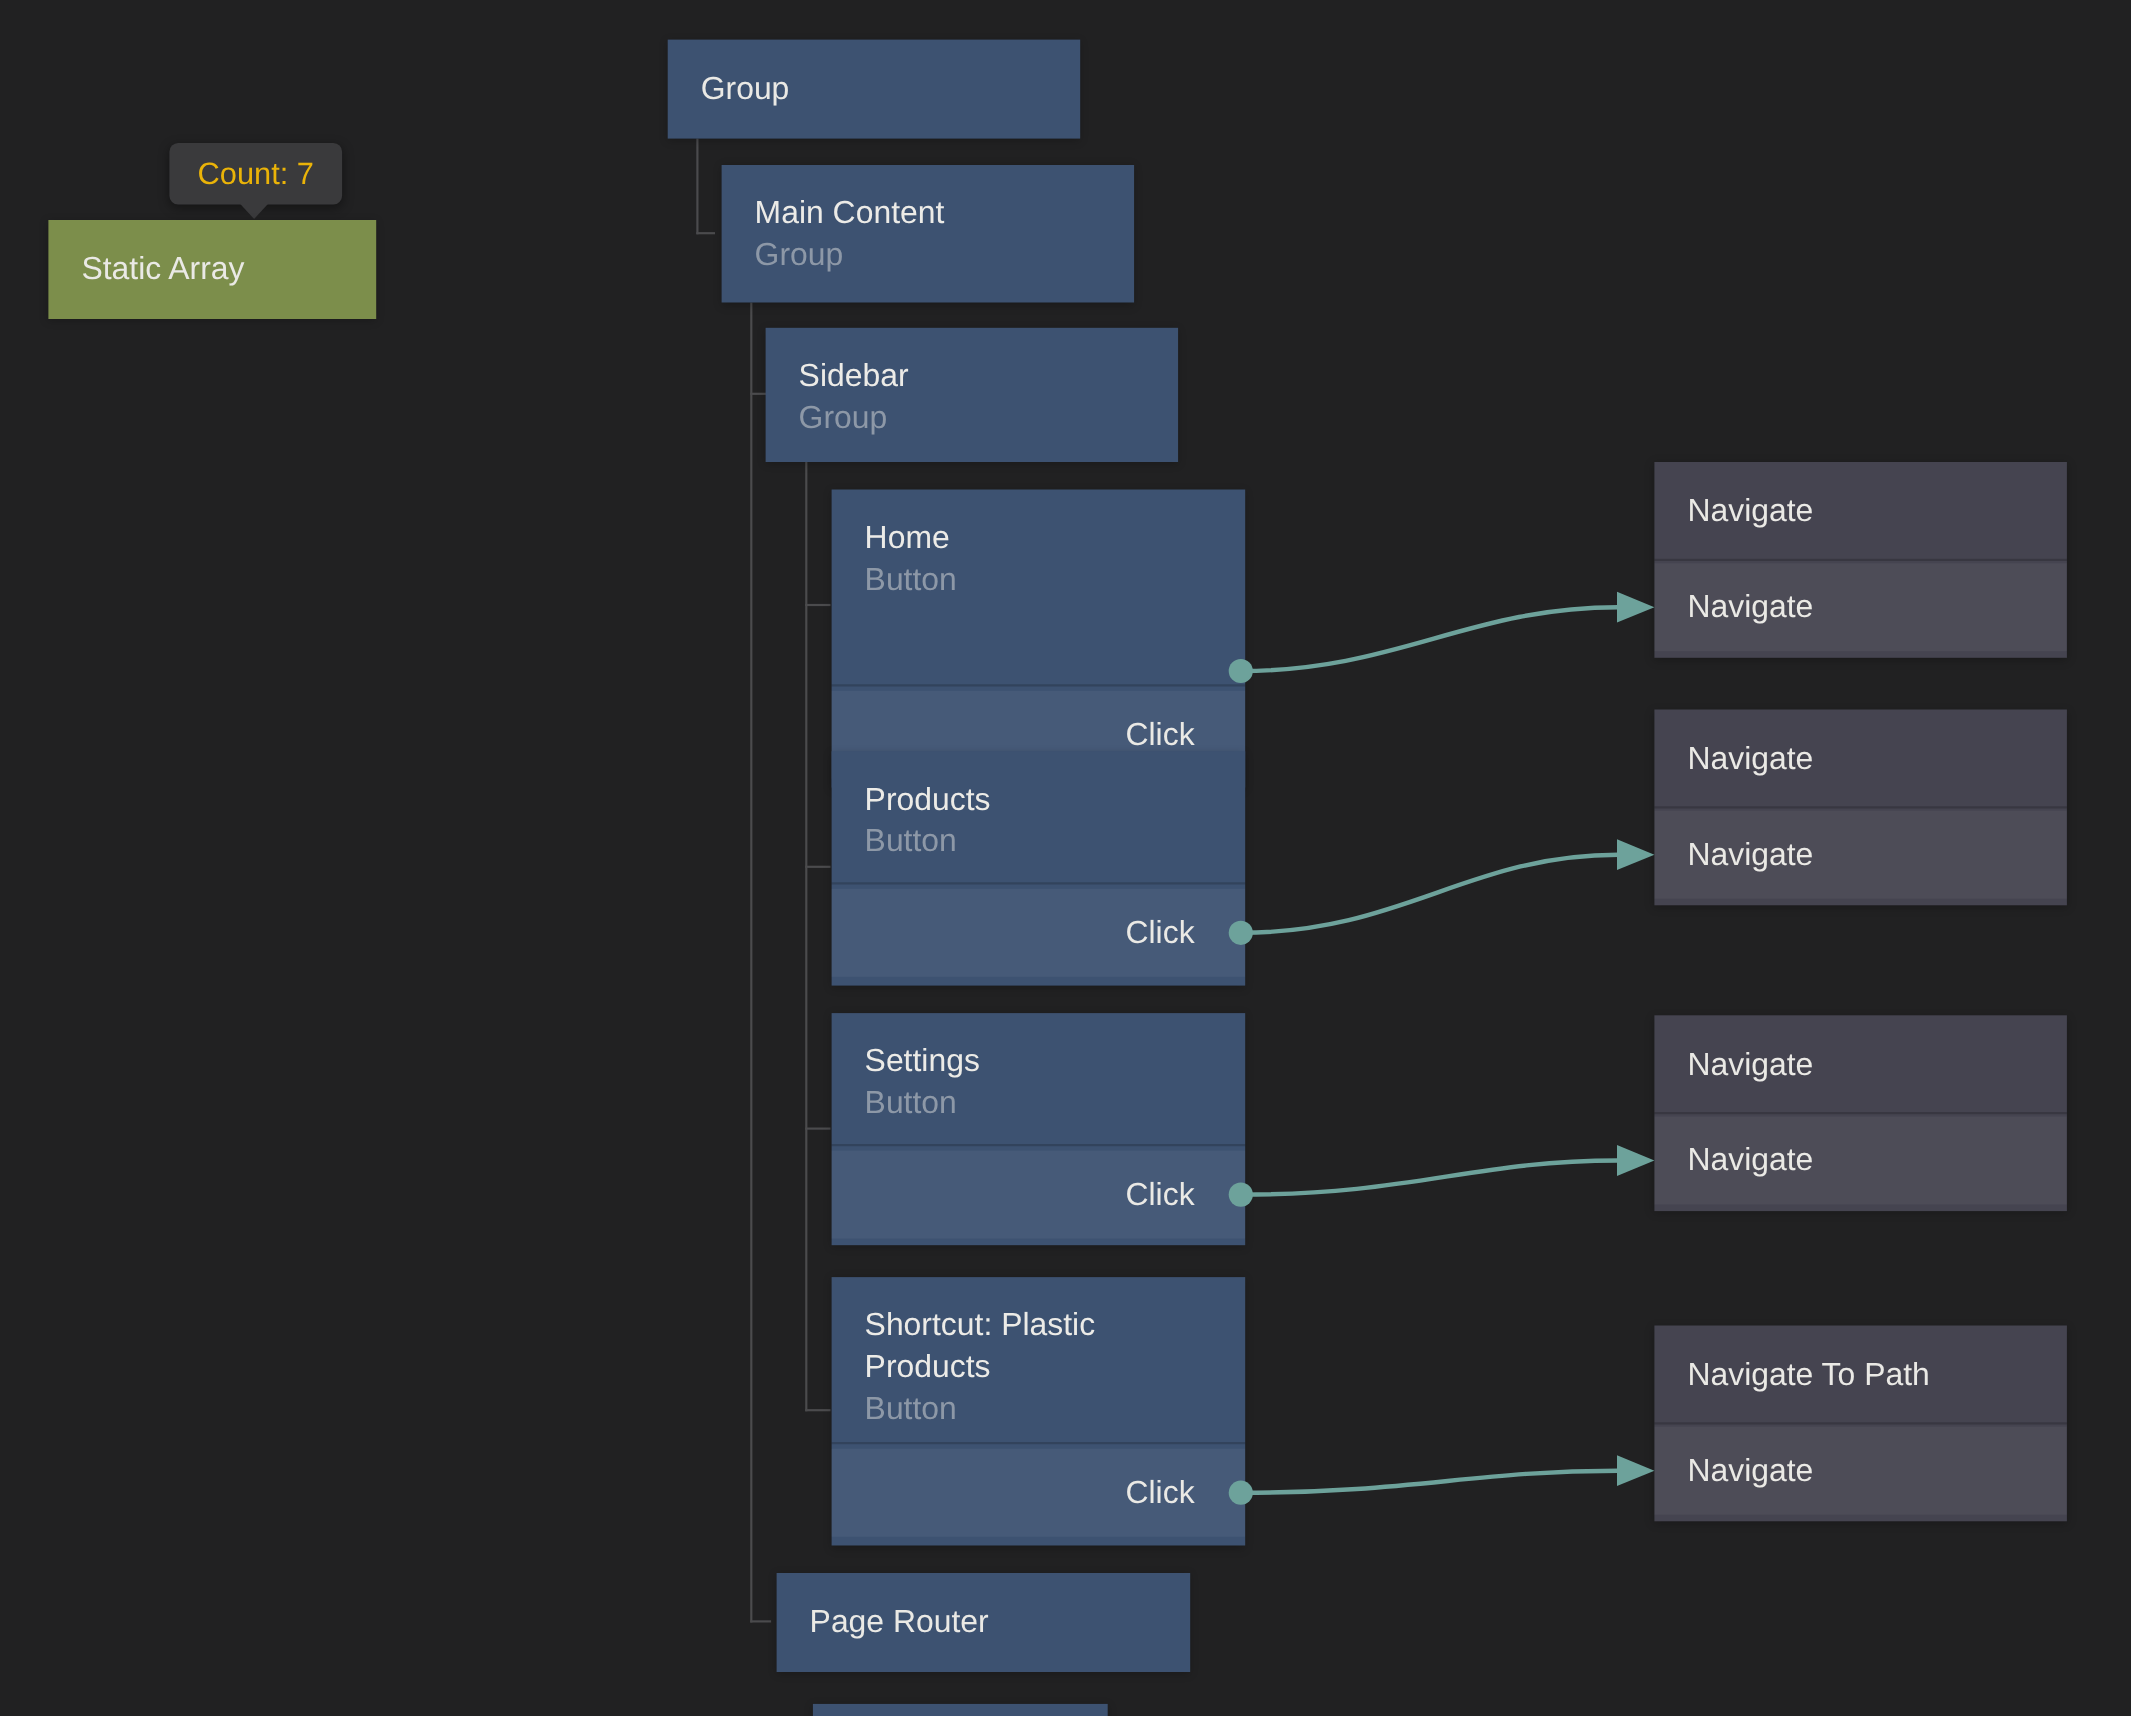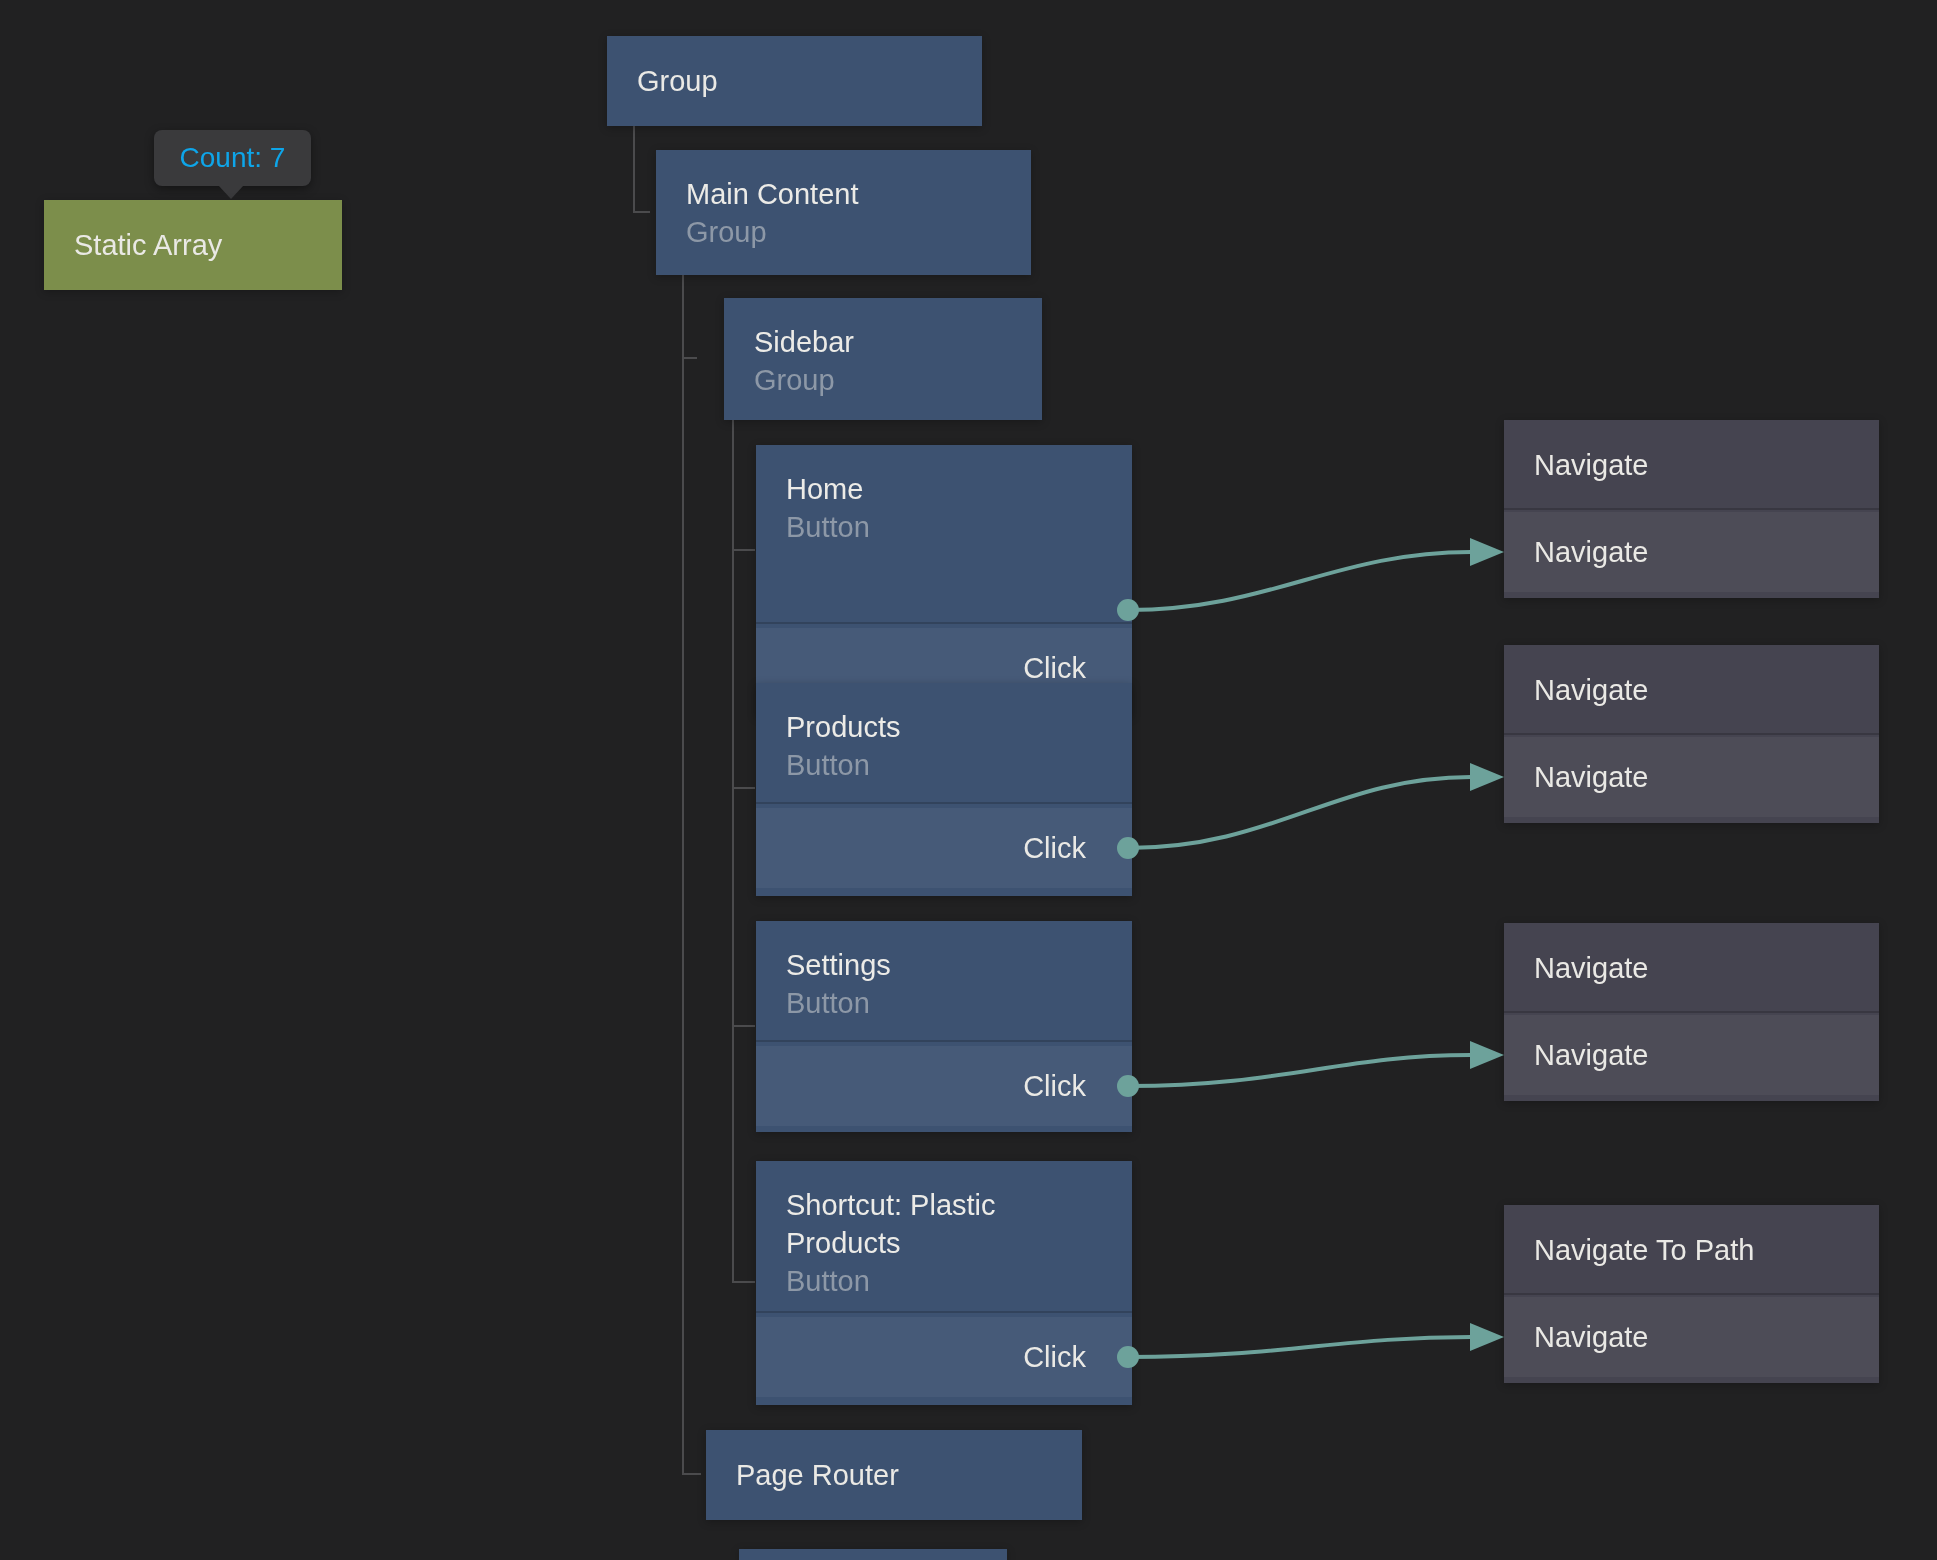--- a/index.html
+++ b/index.html
@@ -21,21 +21,21 @@
   .node-ports{position:absolute;left:0;right:0;bottom:0;border-top:2px solid rgba(0,0,0,0.18);}
   .port-row{height:80px;margin-top:4px;background:rgba(255,255,255,0.05);
     display:flex;align-items:center;font-size:29px;}
   .port-row.out{justify-content:flex-end;padding-right:46px;}
   .port-row.in{padding-left:30px;}
   .gray .port-row{margin-top:2px;height:80px;background:rgba(255,255,255,0.045);}
   .guide{position:absolute;background:#4b4b4d;}
   .tooltip{
     position:absolute;background:#3a3a3c;border-radius:8px;
     display:flex;align-items:center;justify-content:center;
-    font-size:28px;color:#0ea5e9;box-shadow:0 3px 10px rgba(0,0,0,0.4);
+    font-size:28px;color:#eab308;box-shadow:0 3px 10px rgba(0,0,0,0.4);
   }
   .tooltip-tail{
     position:absolute;bottom:-13px;left:64px;width:0;height:0;
     border-left:13px solid transparent;border-right:13px solid transparent;
     border-top:14px solid #3a3a3c;
   }
   svg.wires{position:absolute;left:0;top:0;pointer-events:none;}
   svg.wires path{stroke:#6da29b;stroke-width:4;fill:none;stroke-linecap:round;}
   svg.wires circle{fill:#6da29b;}
   svg.wires polygon{fill:#6da29b;}
@@ -69,21 +69,21 @@
     <span>Group</span>
   </div>
 
   <div class="node blue" style="left:656px;top:150px;width:375px;height:125px">
     <div class="node-head">
       <div class="node-title">Main Content</div>
       <div class="node-subtitle">Group</div>
     </div>
   </div>
 
-  <div class="node blue" style="left:724px;top:298px;width:318px;height:122px">
+  <div class="node blue" style="left:696px;top:298px;width:375px;height:122px">
     <div class="node-head">
       <div class="node-title">Sidebar</div>
       <div class="node-subtitle">Group</div>
     </div>
   </div>
 
   <div class="node blue" style="left:756px;top:445px;width:376px;height:271px">
     <div class="node-head">
       <div class="node-title">Home</div>
       <div class="node-subtitle">Button</div>

